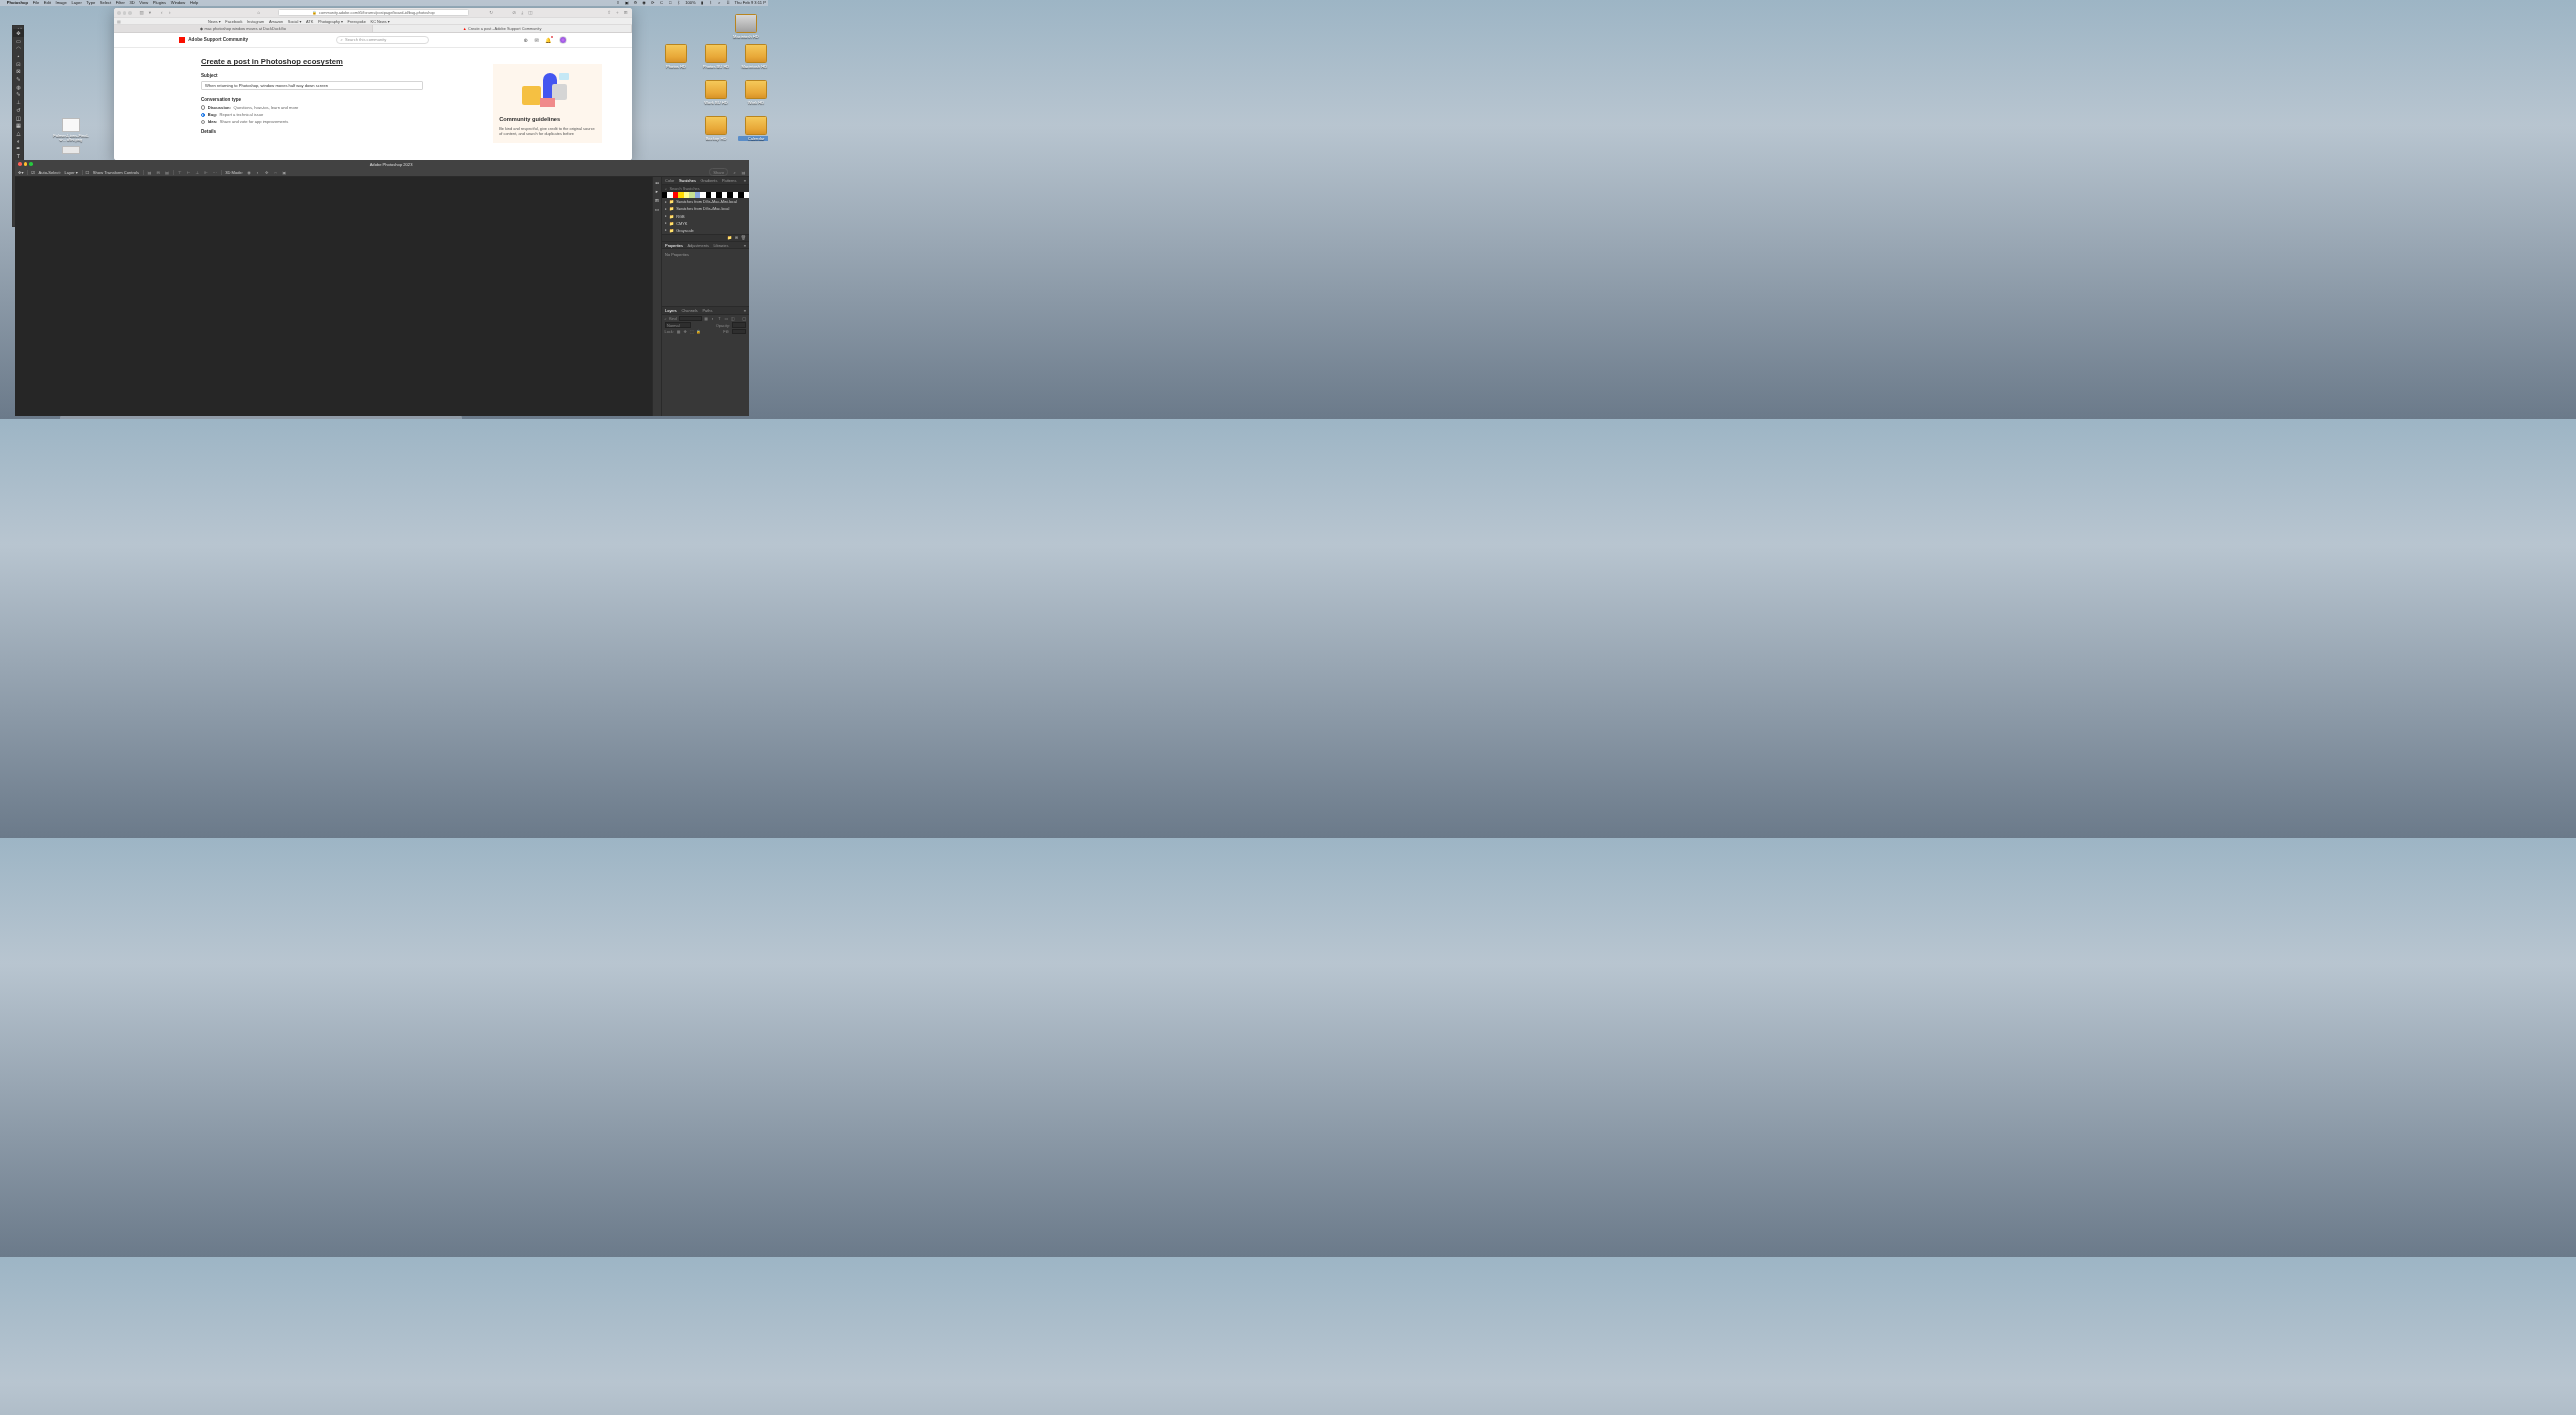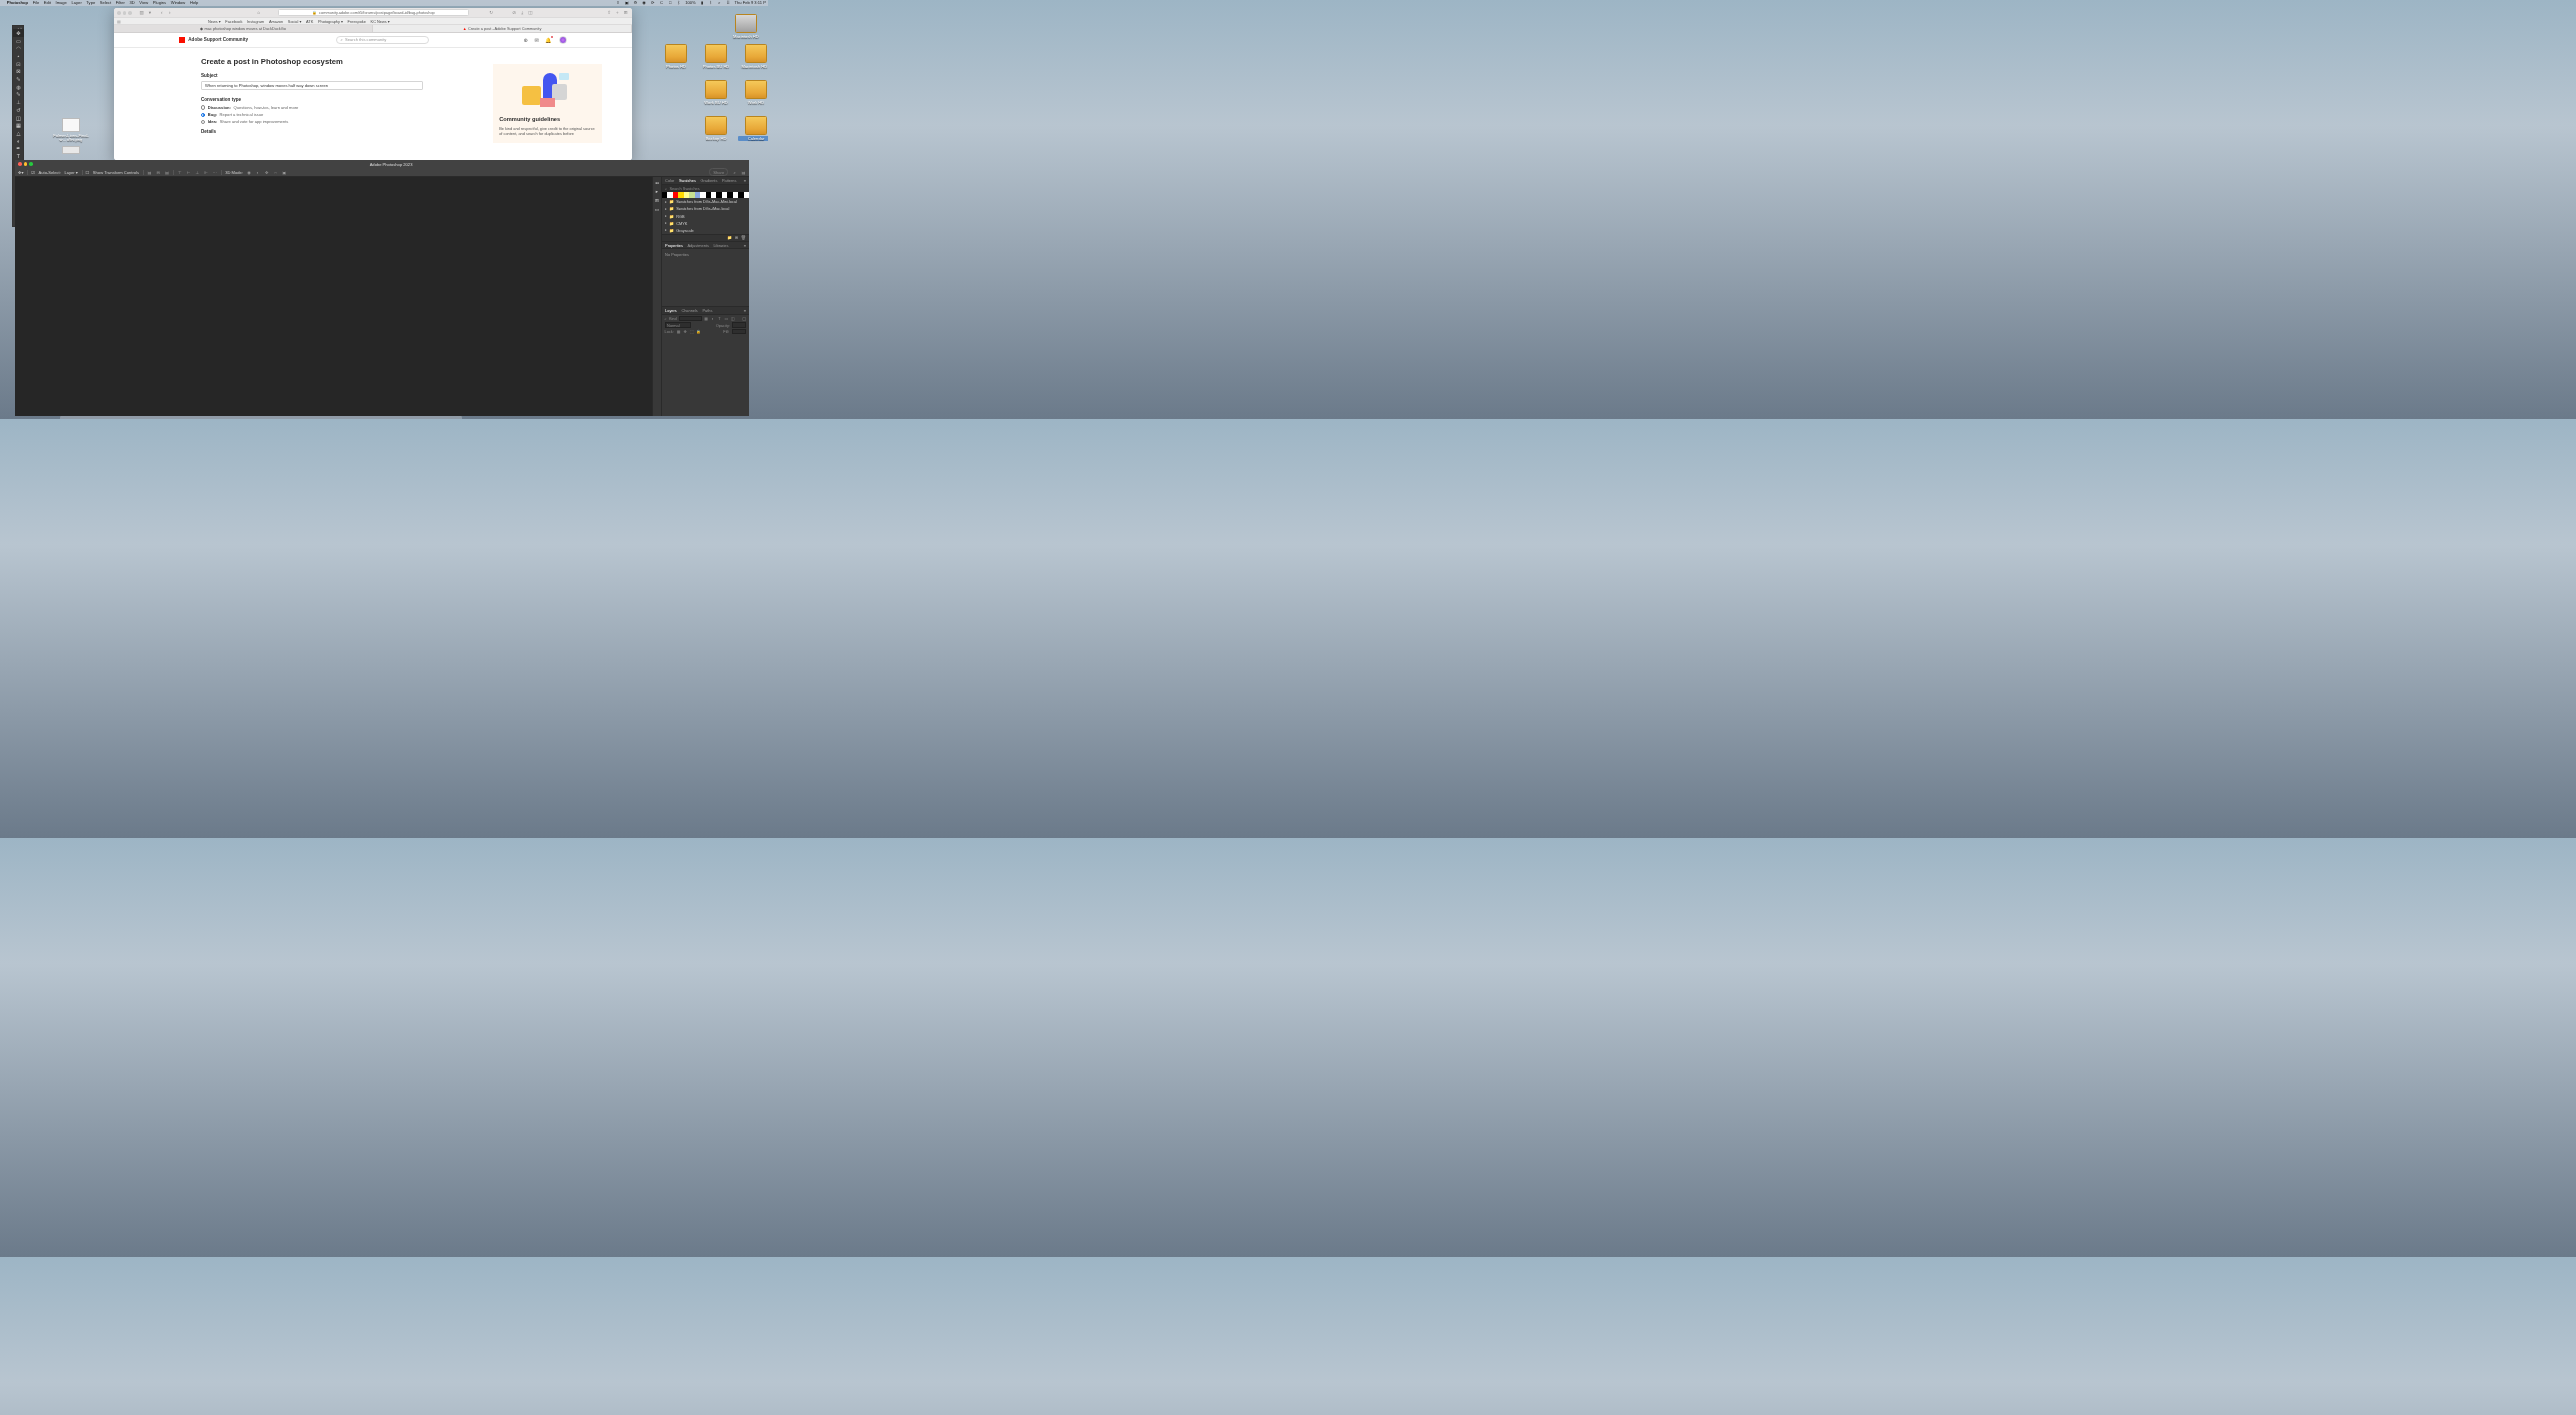--- a/index.html
+++ b/index.html
@@ -47,21 +47,21 @@
 
     .safari-body { background: #fff; height: 127px; position: relative; }
     .community-header { height: 15px; border-bottom: 0.5px solid #e9e9e9; display: flex; align-items: center; padding: 0 65px; }
     .adobe-logo { display: flex; align-items: center; gap: 3.1px; font-size: 4.6px; font-weight: 600; color: #333; }
     .a-sq { display: inline-block; width: 6.2px; height: 6.2px; background: #fa0f00; }
     .search-box { margin-left: 88px; width: 93px; height: 8.2px; border: 0.5px solid #dcdcdc; border-radius: 4.6px; display: flex; align-items: center; padding: 0 3.6px; font-size: 4.1px; color: #999; }
     .header-right { margin-left: auto; display: flex; gap: 6.7px; align-items: center; font-size: 5.2px; color: #555; }
     .avatar { width: 8.2px; height: 8.2px; border-radius: 50%; background: radial-gradient(circle, #c878f0, #7838d8); border: 0.5px solid #ddd; }
 
     .post-area { padding: 9.3px 65px 0 87px; }
-    .post-title { font-size: 7.7px; font-weight: 600; color: #2c2c2c; margin-bottom: 6.7px; }
+    .post-title { font-size: 7.7px; font-weight: 600; color: #2c2c2c; margin-bottom: 6.7px; text-decoration: underline; }
     .sect-label { font-size: 4.6px; font-weight: 600; color: #2c2c2c; margin-bottom: 3.1px; }
     .input-field { width: 222px; height: 9.3px; border: 0.5px solid #d5d5d5; border-radius: 1px; font-size: 4.1px; color: #333; padding: 0 3.1px; display: flex; align-items: center; margin-bottom: 6.7px; }
     .radio-row { font-size: 4.1px; color: #333; display: flex; align-items: center; gap: 2.6px; margin-bottom: 2.1px; }
     .radio { width: 4.1px; height: 4.1px; border: 0.5px solid #888; border-radius: 50%; display: inline-block; position: relative; }
     .radio.checked { border-color: #1473e6; }
     .radio.checked:after { content: ''; position: absolute; width: 2.1px; height: 2.1px; background: #1473e6; border-radius: 50%; top: 0.5px; left: 0.5px; }
     .r-bold { font-weight: 600; }
     .r-desc { color: #666; }
 
     .sidebar-box { position: absolute; top: 31px; right: 30px; width: 109px; background: #fef6ed; padding: 6.2px; }

